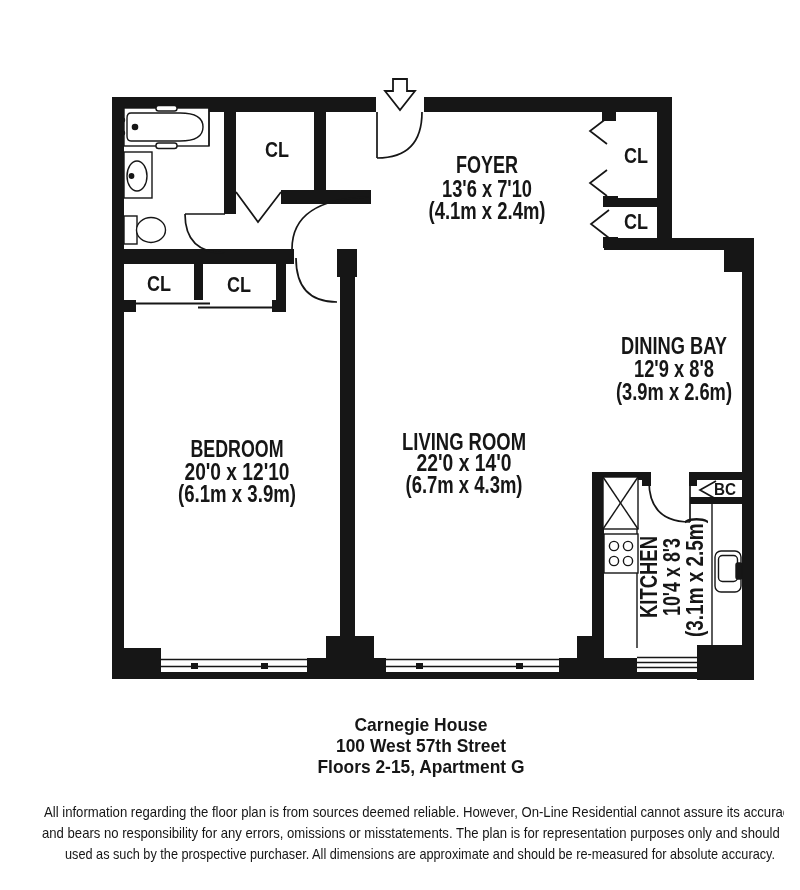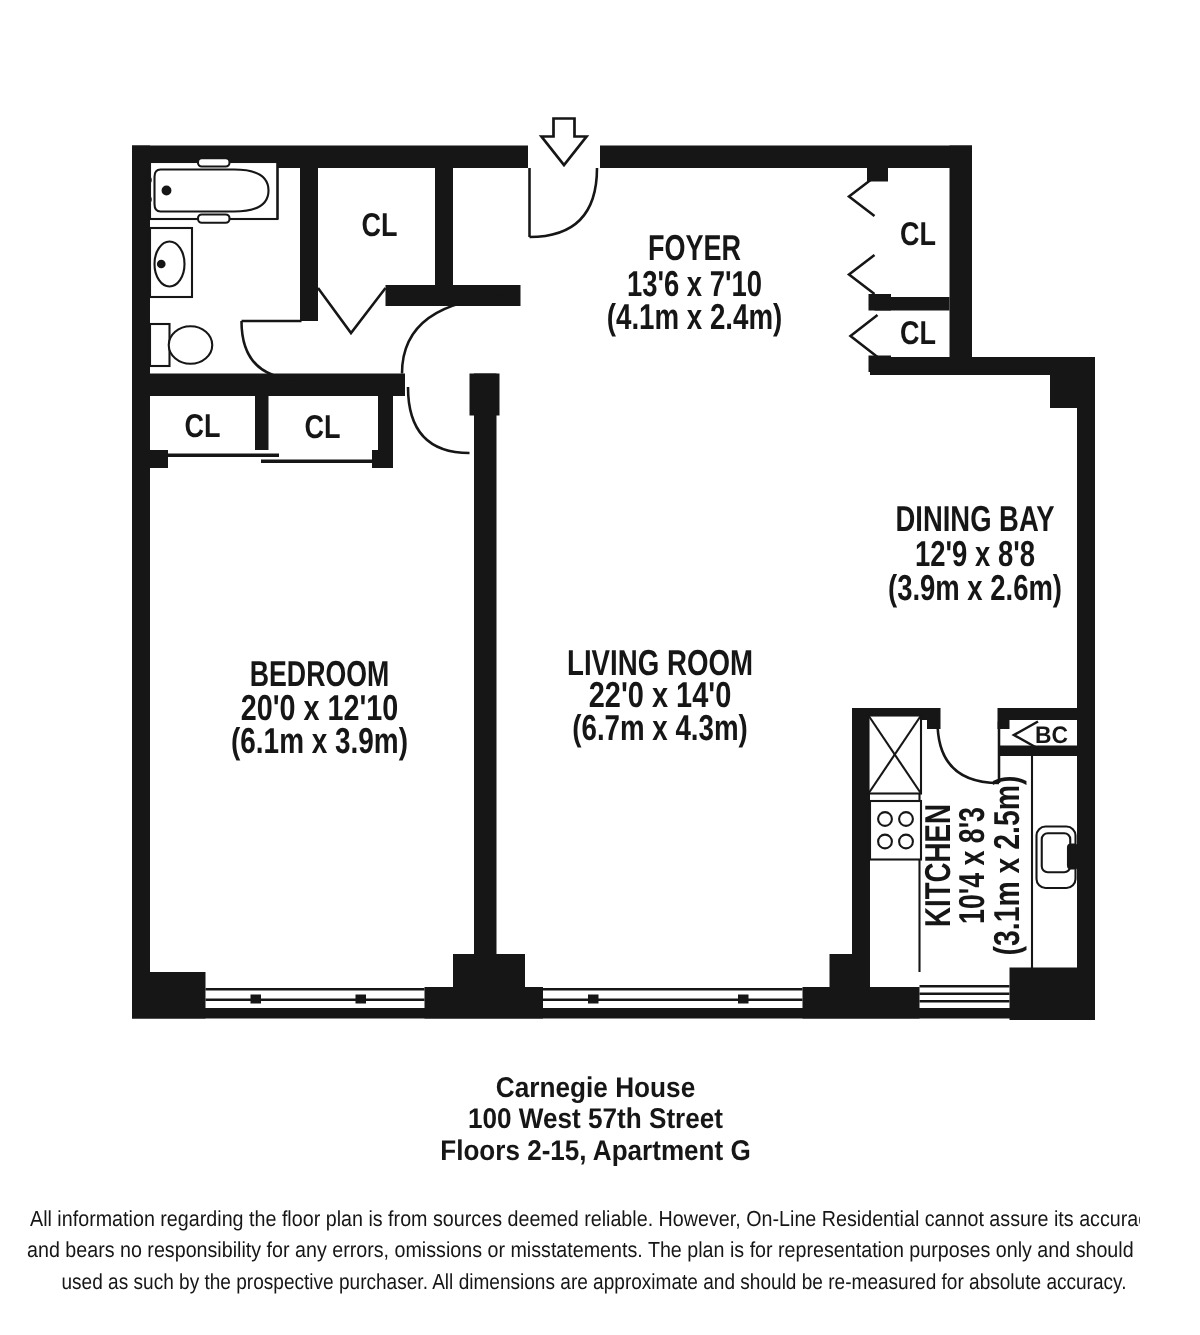--- a/index.html
+++ b/index.html
@@ -1,17 +1,17 @@
 <!DOCTYPE html>
 <html><head>
 <meta charset="utf-8">
 <style>
   html,body{margin:0;padding:0;background:#ffffff;}
   .page{position:relative;width:760px;height:890px;background:#ffffff;overflow:hidden;
-        font-family:"Liberation Sans",sans-serif;}
+        font-family:"Liberation Sans",sans-serif;margin-left:24px;}
   svg text{font-family:"Liberation Sans",sans-serif;}
 </style>
 </head>
 <body>
 
 <div class="page">
 <svg width="800" height="890" viewBox="0 0 800 890">
 
   <g fill="#161616" stroke="none">
     <rect x="88" y="97" width="264" height="15"></rect>

